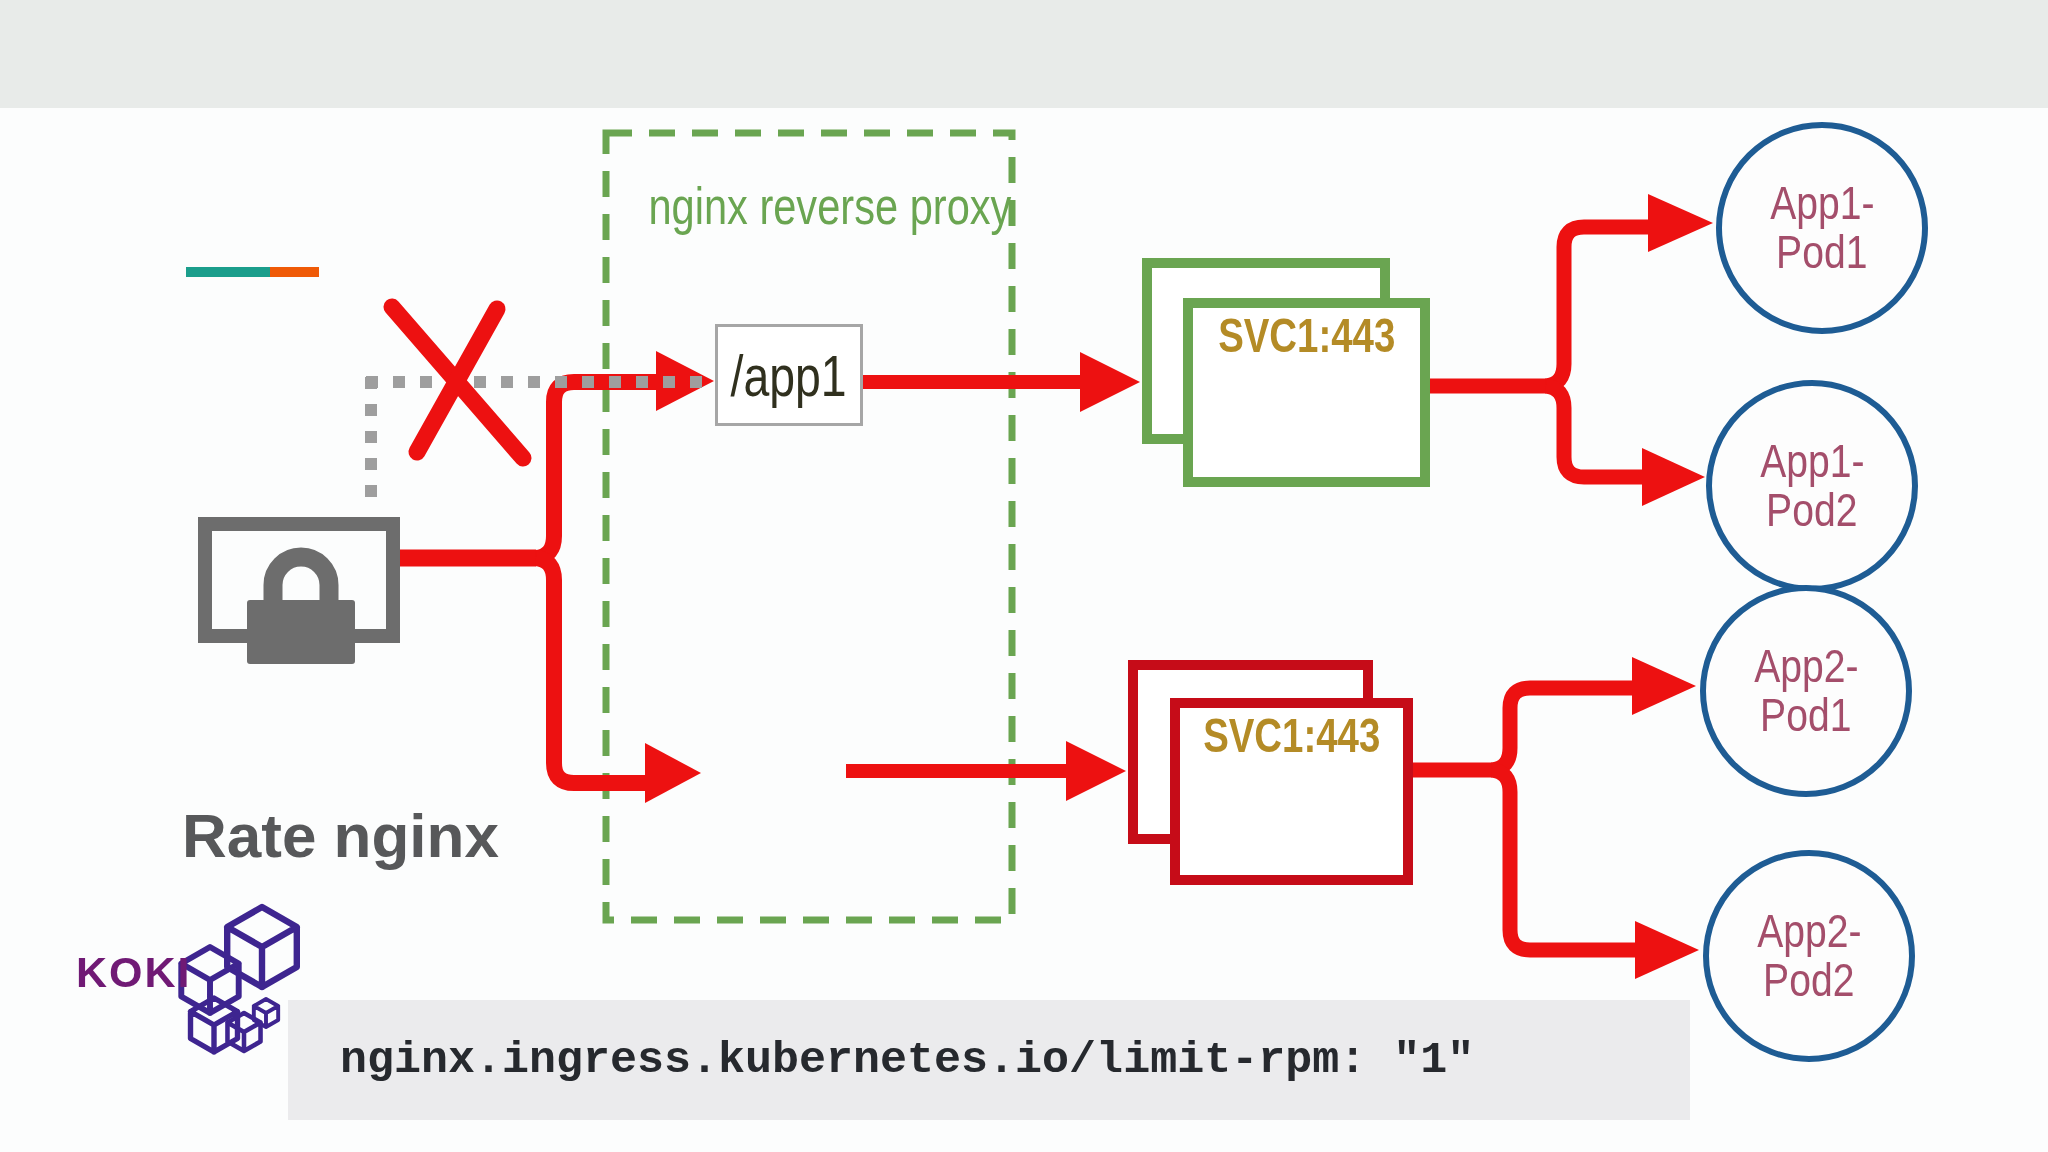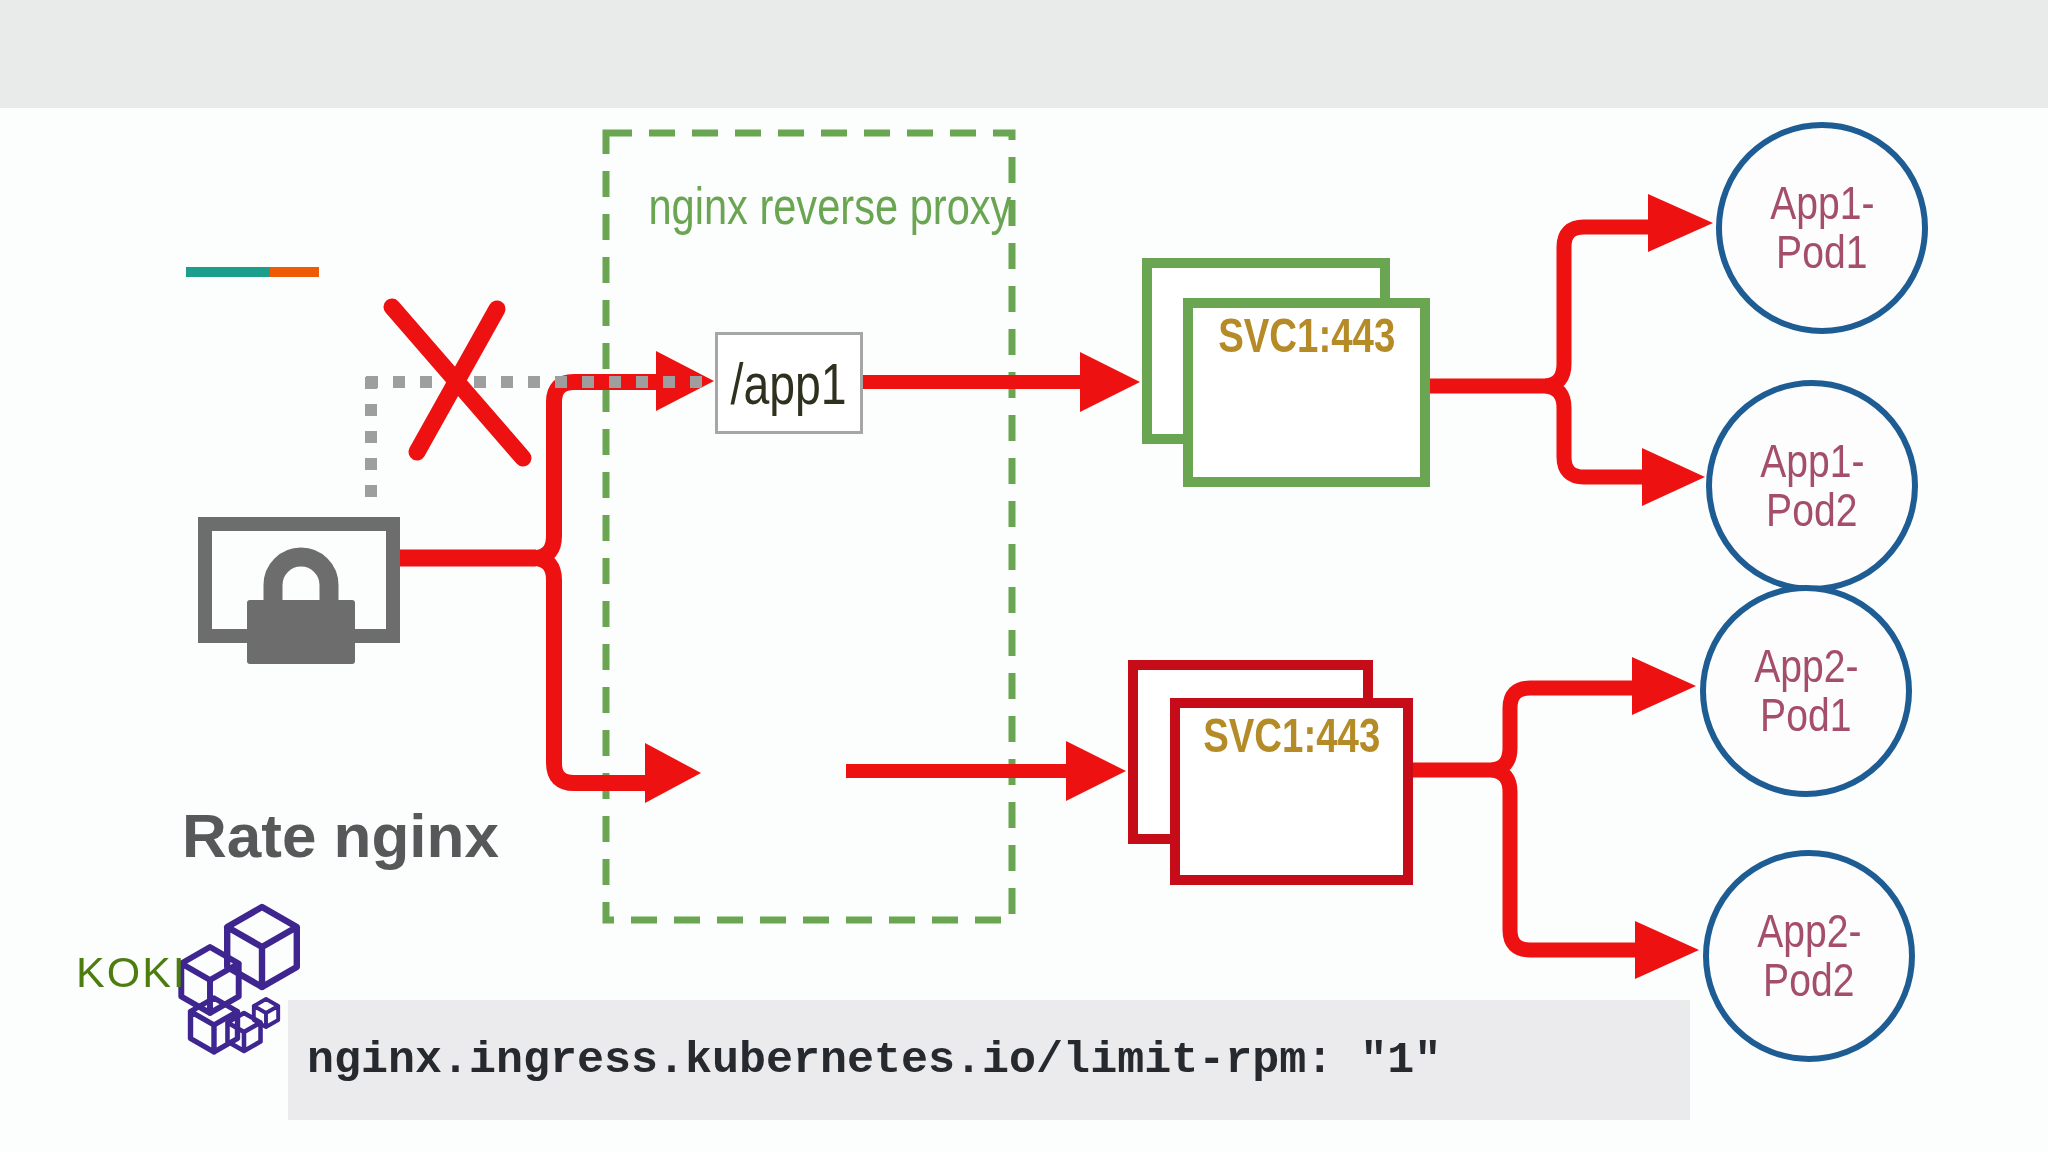--- a/index.html
+++ b/index.html
@@ -14,47 +14,47 @@
   .accent-teal{left:186px;top:267px;width:84px;height:10px;background:#1b9e8c;}
   .accent-orange{left:270px;top:267px;width:49px;height:10px;background:#ef5a07;}
   
   .proxy-label{left:603px;top:176px;width:410px;text-align:center;
     font-size:52px;color:#6aa551;white-space:nowrap;}
   .condense{display:inline-block;transform:scaleX(0.8);transform-origin:center;}
   .condense85{display:inline-block;transform:scaleX(0.85);transform-origin:center;}
   
   .route-box{background:#ffffff;border:3px solid #a6a6a6;display:flex;
     align-items:center;justify-content:center;font-size:58px;color:#30301e;}
-  .route-app1{left:715px;top:332px;width:142px;height:96px;}
+  .route-app1{left:715px;top:324px;width:142px;height:96px;}
   .route-app2{left:702px;top:733px;width:143px;height:98px;}
   
   .svc-back{background:#ffffff;}
   .svc-front{background:#ffffff;display:flex;align-items:flex-start;justify-content:center;
     font-weight:bold;font-size:48px;color:#b48b26;}
   .svc1-back{left:1142px;top:258px;width:228px;height:166px;border:10px solid #6aa551;}
   .svc1-front{left:1183px;top:298px;width:227px;height:169px;border:10px solid #6aa551;}
   .svc2-back{left:1128px;top:660px;width:225px;height:164px;border:10px solid #c60c18;}
   .svc2-front{left:1170px;top:698px;width:223px;height:167px;border:10px solid #c60c18;}
   
   .pod{width:200px;height:200px;border:6px solid #1e5c94;border-radius:50%;
     background:#fdfdfd;display:flex;flex-direction:column;align-items:center;
     justify-content:center;color:#a44e6b;font-size:46px;line-height:1.06;text-align:center;}
   .pod-1{left:1716px;top:122px;}
   .pod-2{left:1706px;top:380px;}
   .pod-3{left:1700px;top:585px;}
   .pod-4{left:1703px;top:850px;}
   
   .rate-limit{left:182px;top:800px;font-size:62px;font-weight:bold;color:#57585a;white-space:nowrap;}
   
-  .koki-text{left:76px;top:948px;font-size:43px;font-weight:normal;color:#4d7c0f;
+  .koki-text{left:76px;top:948px;font-size:43px;font-weight:bold;color:#701a75;
     letter-spacing:2px;white-space:nowrap;}
   
   .code-bar{left:288px;top:1000px;width:1402px;height:120px;background:#ebebed;
     display:flex;align-items:center;}
-  .code-text{padding-left:19px;font-family:"Liberation Mono","DejaVu Sans Mono",monospace;
+  .code-text{padding-left:52px;font-family:"Liberation Mono","DejaVu Sans Mono",monospace;
     font-weight:bold;font-size:45px;color:#26292e;white-space:pre;}
   svg{position:absolute;left:0;top:0;}
 </style>
 </head>
 <body>
 
 <div id="canvas">
 
   <div class="abs top-band"></div>
   <div class="abs accent-teal"></div>

